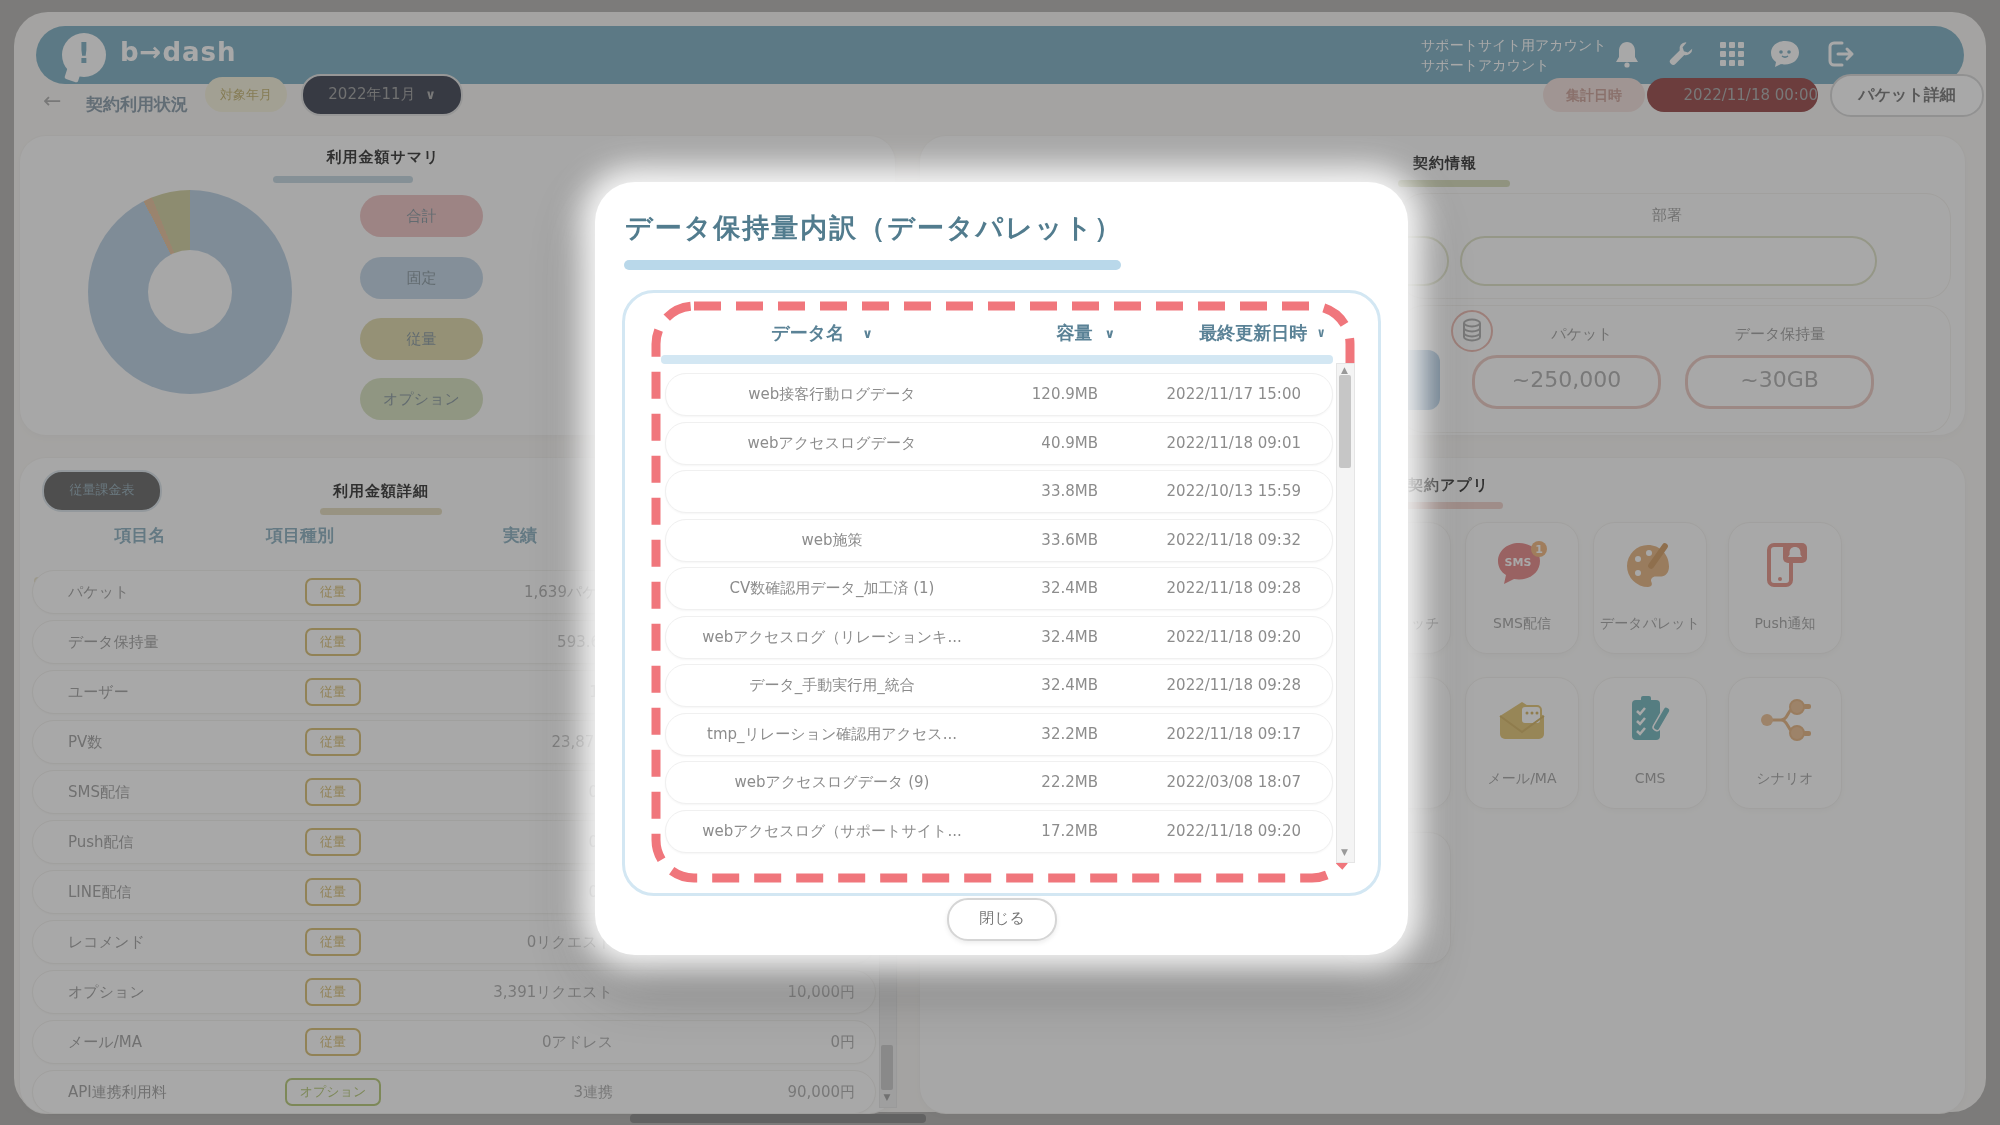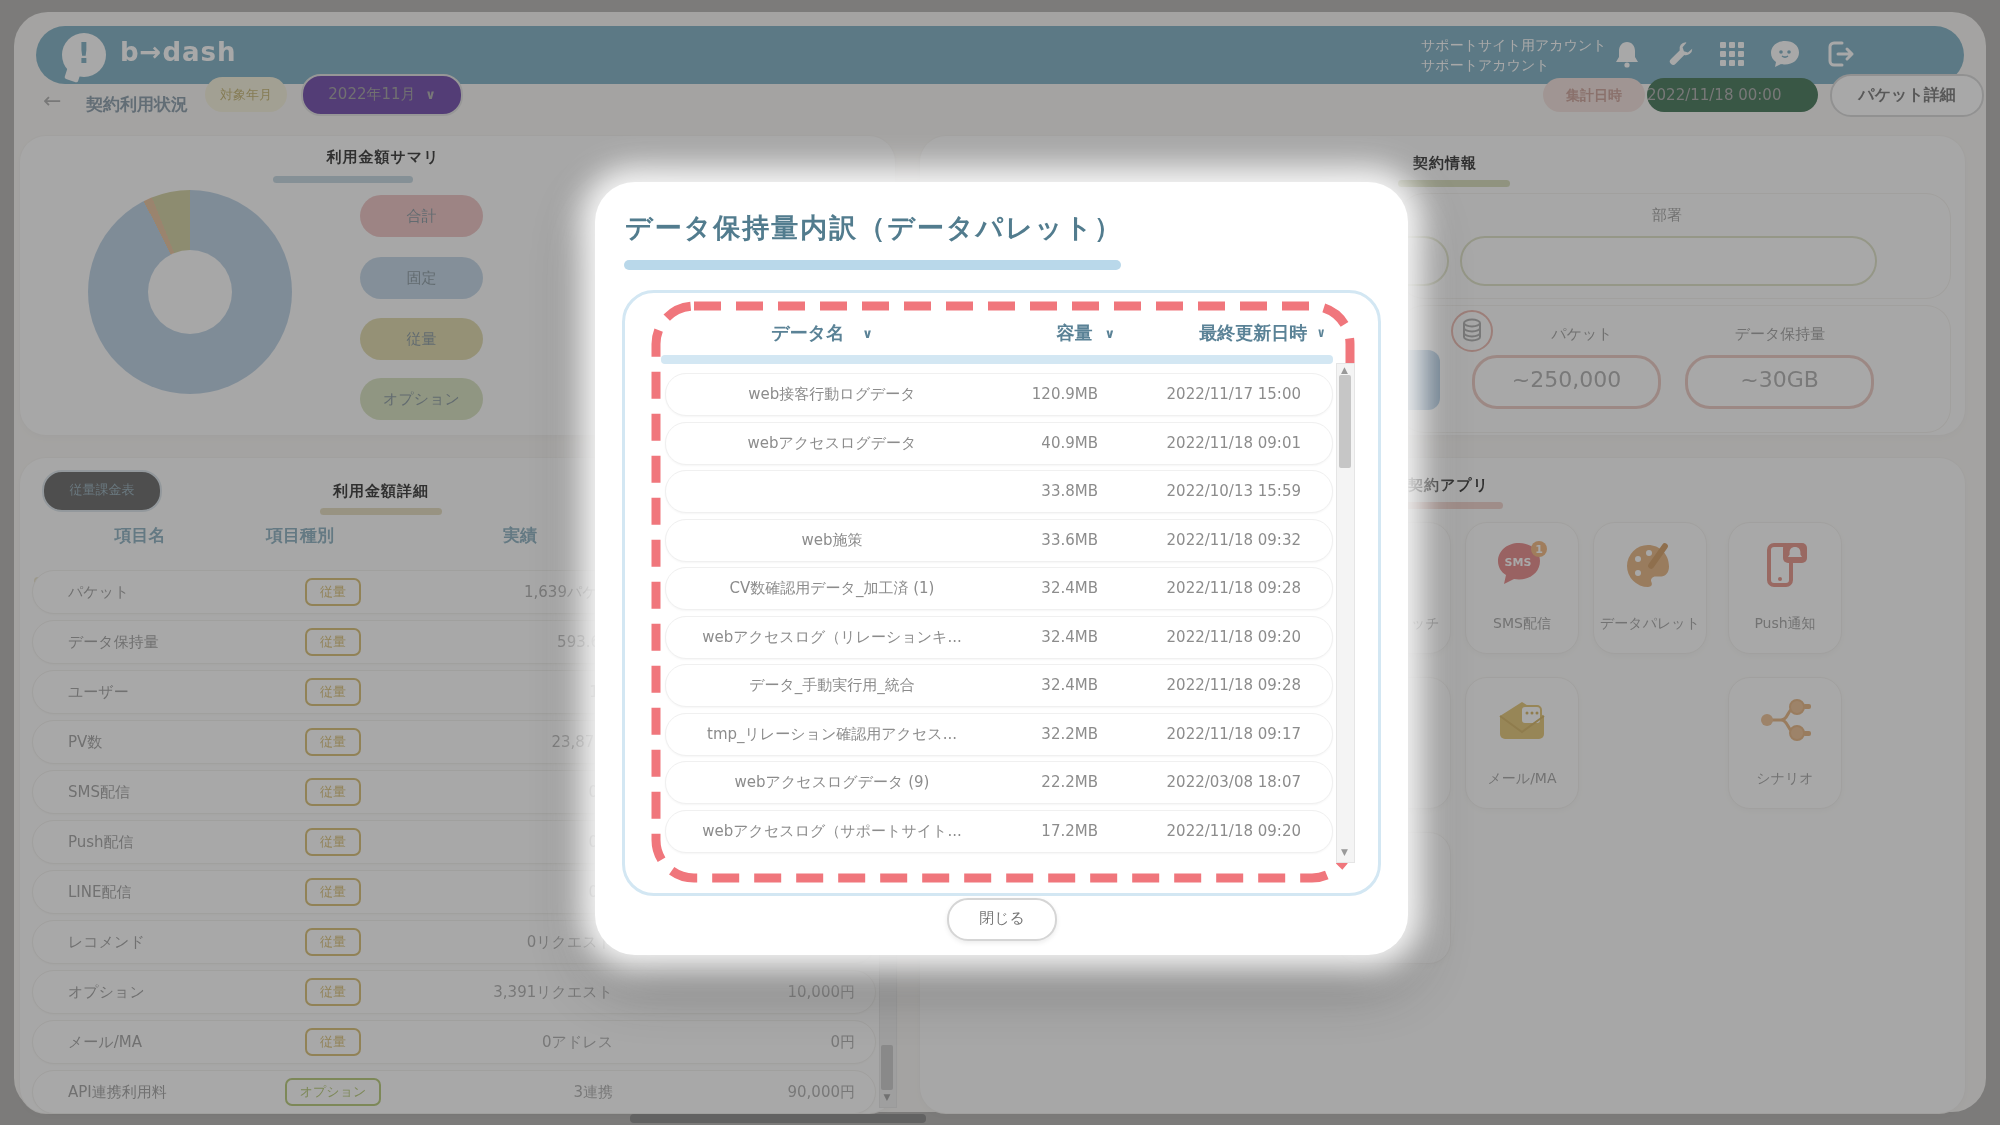--- a/index.html
+++ b/index.html
@@ -15,26 +15,26 @@
   .logo-text{position:absolute;left:84px;top:11px;color:#fff;font-size:26px;font-weight:bold;letter-spacing:1px;}
   .account{position:absolute;left:1385px;top:9px;color:#fff;font-size:14px;line-height:1.45;}
   .top-icons{position:absolute;left:1578px;top:14px;display:flex;gap:26px;align-items:center;}
   .top-icons svg{display:block;}
   
   .sub{position:absolute;left:0;top:74px;width:1972px;height:44px;}
   .back{position:absolute;left:29px;top:2px;font-size:22px;color:#9a9a9a;}
   .page-title{position:absolute;left:72px;top:7px;font-size:17px;font-weight:bold;color:#6b8294;}
   .badge-y{position:absolute;left:191px;top:-9px;width:82px;height:35px;background:#f3eed2;border-radius:18px;
            color:#b5a14e;font-size:13px;line-height:35px;text-align:center;}
-  .dd{position:absolute;left:287px;top:-12px;width:158px;height:38px;background:#4c1d95;border:2px solid #dcdcdc;border-radius:20px;
+  .dd{position:absolute;left:287px;top:-12px;width:158px;height:38px;background:#0f172a;border:2px solid #dcdcdc;border-radius:20px;
       font-size:15px;color:#8a8a8a;line-height:36px;text-align:center;}
   .pill-pk1{position:absolute;left:1529px;top:-8px;width:102px;height:34px;background:#eed7d2;border-radius:17px;
             color:#c08b80;font-size:14px;line-height:34px;text-align:center;font-weight:bold;}
-  .pill-pk2{position:absolute;left:1633px;top:-8px;width:171px;height:34px;background:#14532d;border-radius:17px;
-            color:#9a9a9a;font-size:15px;line-height:34px;text-align:left;}
+  .pill-pk2{position:absolute;left:1633px;top:-8px;width:171px;height:34px;background:#7f1d1d;border-radius:17px;
+            color:#9a9a9a;font-size:15px;line-height:34px;text-align:right;}
   .btn-outline{position:absolute;left:1816px;top:-12px;width:150px;height:39px;background:#fff;border:2px solid #cfcfcf;border-radius:21px;
             color:#555;font-size:16px;font-weight:bold;line-height:37px;text-align:center;}
   
   .panel{position:absolute;background:#fdfdfc;border-radius:26px;box-shadow:0 0 0 1px #f1efec, 0 3px 8px rgba(0,0,0,0.03);}
   .sec-title{font-size:15px;font-weight:bold;color:#000000;letter-spacing:1px;}
   .underbar{position:absolute;height:7px;border-radius:4px;}
   
   .donut{position:absolute;left:68px;top:54px;width:204px;height:204px;border-radius:50%;}
   .donut-hole{position:absolute;left:128px;top:114px;width:84px;height:84px;border-radius:50%;background:#fdfdfc;}
   .legend-btn{position:absolute;left:340px;width:123px;height:42px;border-radius:21px;color:#6b7e88;font-size:15px;
@@ -326,20 +326,31 @@
               <path d="M6 22 28 8l22 14v18a5 5 0 0 1-5 5H11a5 5 0 0 1-5-5z" fill="#dcb654"></path>
               <rect x="27" y="12" width="20" height="18" rx="4" fill="#fff" stroke="#dcb654" stroke-width="2"></rect>
               <circle cx="33" cy="19" r="1.5" fill="#c9a23e"></circle>
               <circle cx="38" cy="19" r="1.5" fill="#c9a23e"></circle>
               <circle cx="43" cy="19" r="1.5" fill="#c9a23e"></circle>
               <path d="M6 22l22 16 22-16" fill="none" stroke="#c9a23e" stroke-width="2"></path>
             </svg>
         </span>
         <span class="tile-label">メール/MA</span>
       </div>
+      <div class="tile" style="left:673px;top:219px;">
+        <span class="tile-icon">
+          <svg width="56" height="52" viewBox="0 0 56 52">
+              <rect x="10" y="6" width="28" height="40" rx="4" fill="#4fa3ac"></rect>
+              <rect x="19" y="2" width="10" height="8" rx="2" fill="#4fa3ac"></rect>
+              <path d="M15 17l3 3 5-6M15 27l3 3 5-6M15 37l3 3 5-6" stroke="#fff" stroke-width="2.5" fill="none"></path>
+              <rect x="36" y="12" width="7" height="26" rx="3" transform="rotate(30 40 25)" fill="#4fa3ac" stroke="#fff" stroke-width="1.5"></rect>
+            </svg>
+        </span>
+        <span class="tile-label">CMS</span>
+      </div>
       <div class="tile" style="left:808px;top:219px;">
         <span class="tile-icon">
           <svg width="56" height="52" viewBox="0 0 56 52">
               <path d="M12 26h12M24 26c8 0 6-12 14-12M24 26c8 0 6 12 14 12" stroke="#dfa263" stroke-width="3" fill="none"></path>
               <circle cx="10" cy="26" r="6" fill="#e8b07a"></circle>
               <circle cx="40" cy="13" r="7" fill="#e8b07a" stroke="#dfa263" stroke-width="2"></circle>
               <circle cx="40" cy="39" r="7" fill="#e8b07a" stroke="#dfa263" stroke-width="2"></circle>
               <rect x="46" y="10" width="8" height="5" rx="2" fill="#dfa263"></rect>
               <rect x="46" y="37" width="8" height="5" rx="2" fill="#dfa263"></rect>
             </svg>

